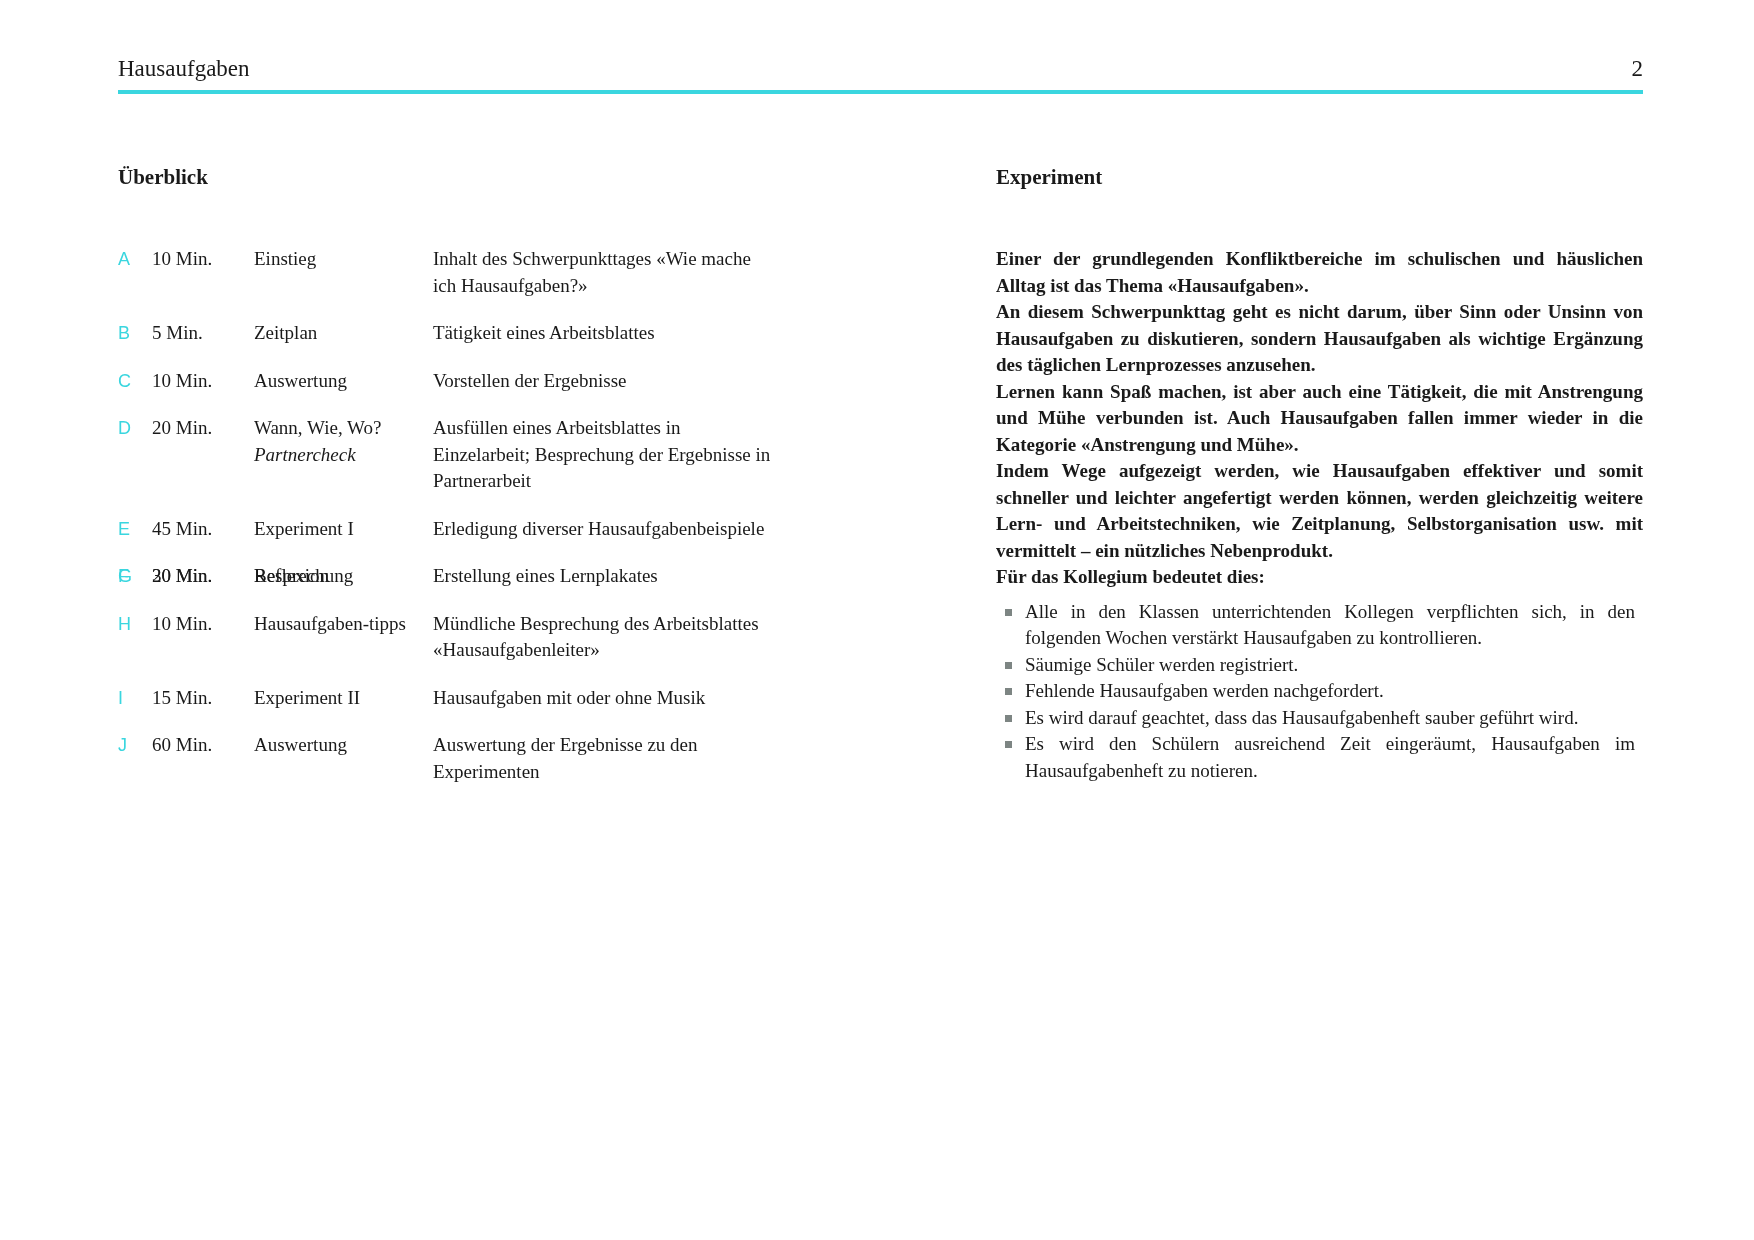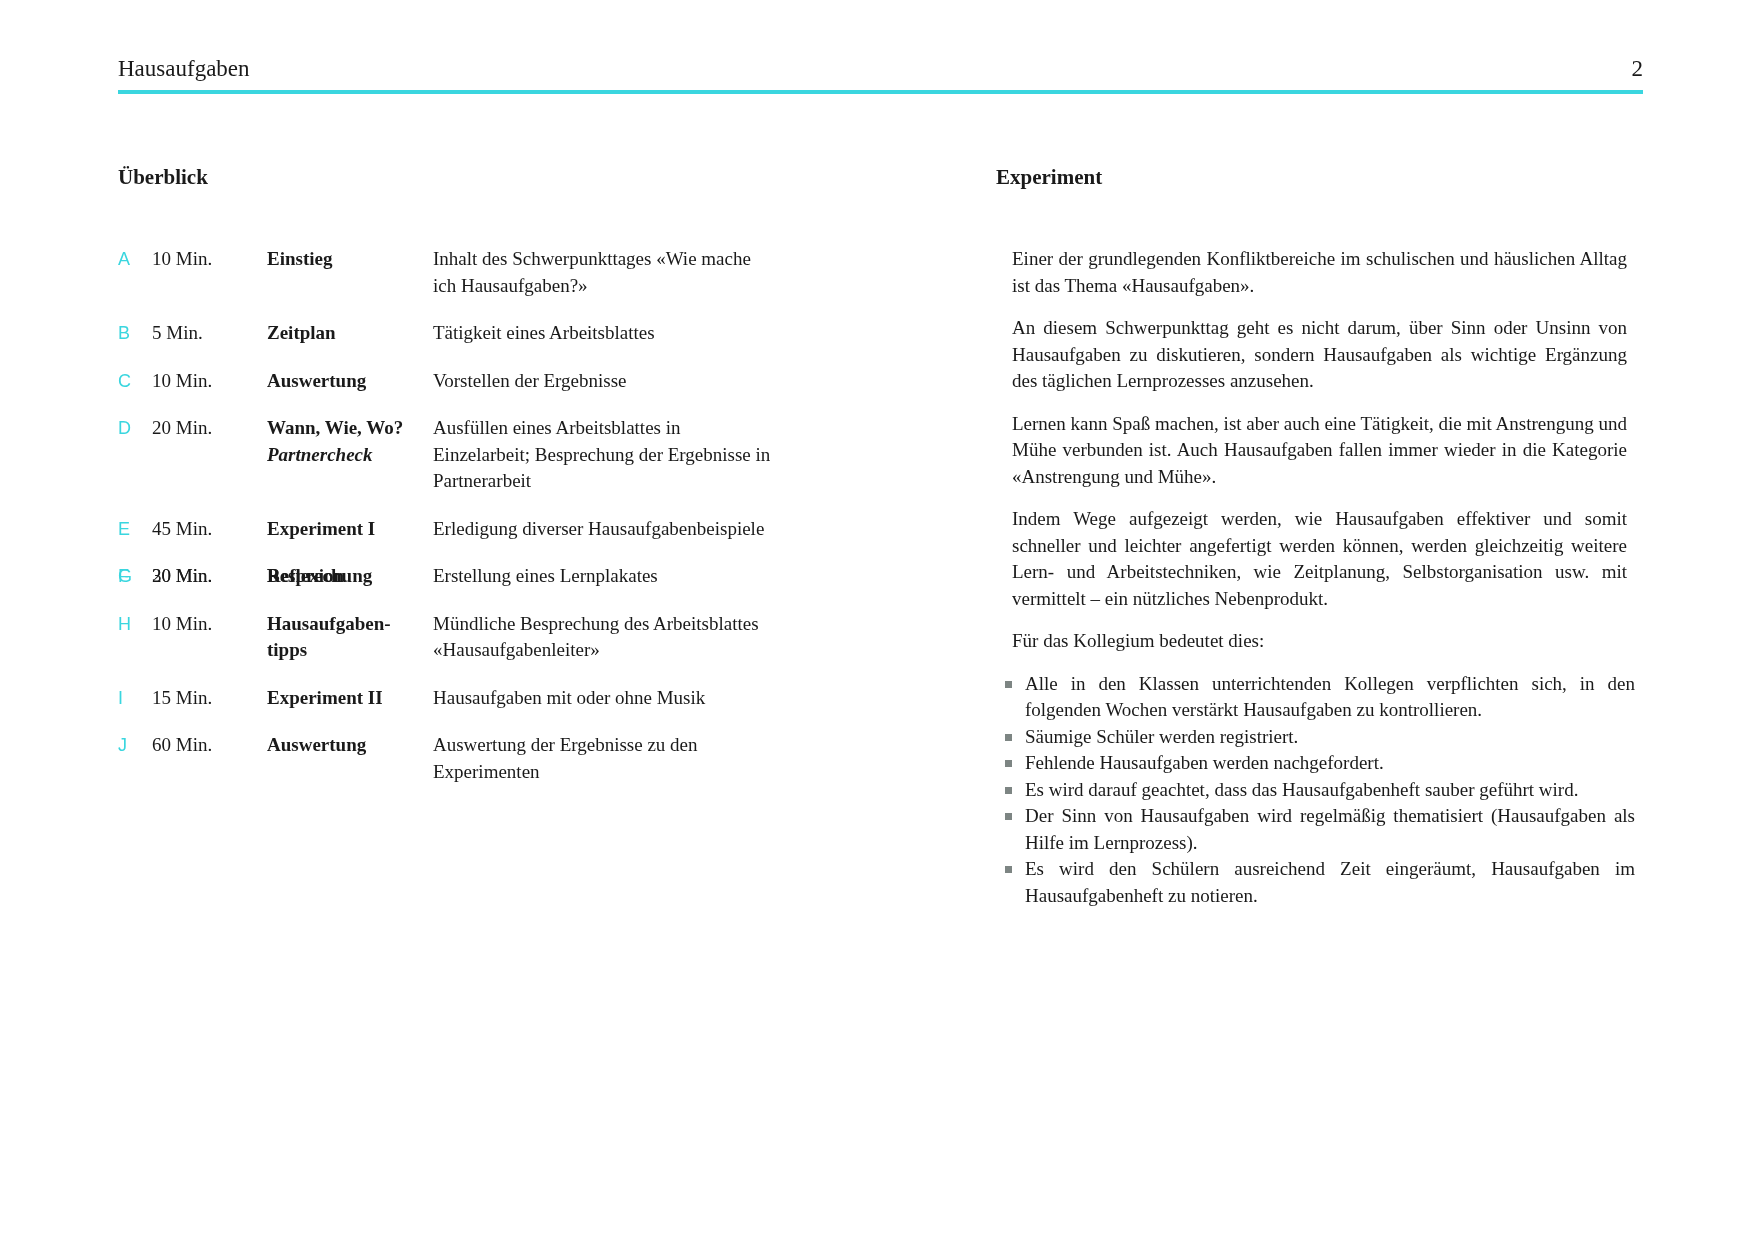--- a/index.html
+++ b/index.html
@@ -29,25 +29,25 @@
       margin: 0; font-family: "Liberation Serif", serif; font-weight: bold;
       font-size: 21px; height: 30px;
     }
     .schedule { margin-top: 51px; position: relative; }
     .row { position: relative; font-family: "Liberation Serif", serif; font-size: 19px; line-height: 26.5px; }
     .row .letter {
       position: absolute; left: 0; top: 0; color: #3ad6df;
       font-family: "Liberation Sans", sans-serif; font-size: 18px;
     }
     .row .time { position: absolute; left: 34px; top: 0; }
-    .row .phase { position: absolute; left: 149px; top: 0; width: 160px; font-weight: bold; }
+    .row .phase { position: absolute; left: 136px; top: 0; width: 160px; font-weight: normal; }
     .row .phase .sub { font-style: italic; display: block; }
     .row .desc { margin-left: 315px; width: 340px; }
     .intro { margin-top: 51px; font-family: "Liberation Serif", serif; font-size: 19px; line-height: 26.5px; text-align: justify; }
-    .intro p { margin: 16px; }
+    .intro p { margin: 0; font-weight: bold; }
     .bullets { list-style: none; margin: 8px; padding: 0; }
     .bullets li { position: relative; padding-left: 21px; text-align: justify; }
     .bullets li .sq {
       position: absolute; left: 1px; top: 10px; width: 7px; height: 7px; background: #7d8583;
     }
   </style>
 </head>
 <body>
 
 <div class="page-header">
@@ -129,17 +129,16 @@
         <p>An diesem Schwerpunkttag geht es nicht darum, über Sinn oder Unsinn von Hausaufgaben zu diskutieren, sondern Hausaufgaben als wichtige Ergän­zung des täglichen Lernprozesses anzusehen.</p>
         <p>Lernen kann Spaß machen, ist aber auch eine Tätigkeit, die mit Anstrengung und Mühe verbunden ist. Auch Hausaufgaben fallen immer wieder in die Kategorie «Anstrengung und Mühe».</p>
         <p>Indem Wege aufgezeigt werden, wie Hausaufgaben effektiver und somit schneller und leichter angefertigt werden können, werden gleichzeitig wei­tere Lern- und Arbeitstechniken, wie Zeitplanung, Selbstorganisation usw. mit vermittelt – ein nützliches Nebenprodukt.</p>
         <p>Für das Kollegium bedeutet dies:</p>
       </div>
     <ul class="bullets" id="intro-bullets">
         <li><span class="sq"></span><span>Alle in den Klassen unterrichtenden Kollegen verpflichten sich, in den folgenden Wochen verstärkt Hausaufgaben zu kontrollieren.</span></li>
         <li><span class="sq"></span><span>Säumige Schüler werden registriert.</span></li>
         <li><span class="sq"></span><span>Fehlende Hausaufgaben werden nachgefordert.</span></li>
         <li><span class="sq"></span><span>Es wird darauf geachtet, dass das Hausaufgabenheft sauber geführt wird.</span></li>
-        <li><span class="sq"></span><span>Der Sinn von Hausaufgaben wird regelmäßig thematisiert (Hausaufgaben als Hilfe im Lernprozess).</span></li>
         <li><span class="sq"></span><span>Es wird den Schülern ausreichend Zeit eingeräumt, Hausaufgaben im Hausaufgabenheft zu notieren.</span></li>
       </ul>
   </div>
 </section>
 
 </body></html>

